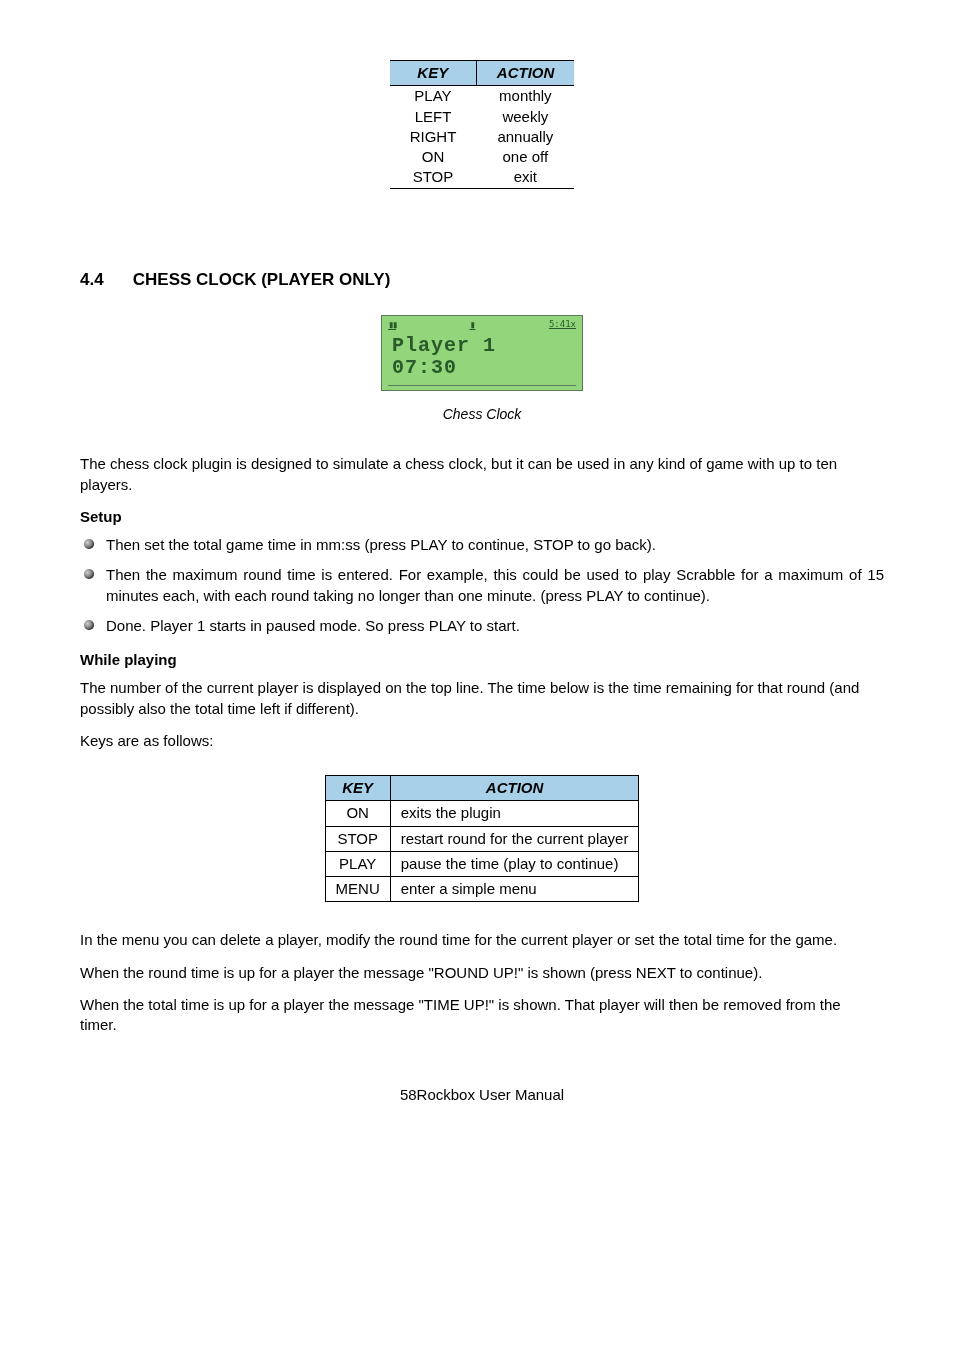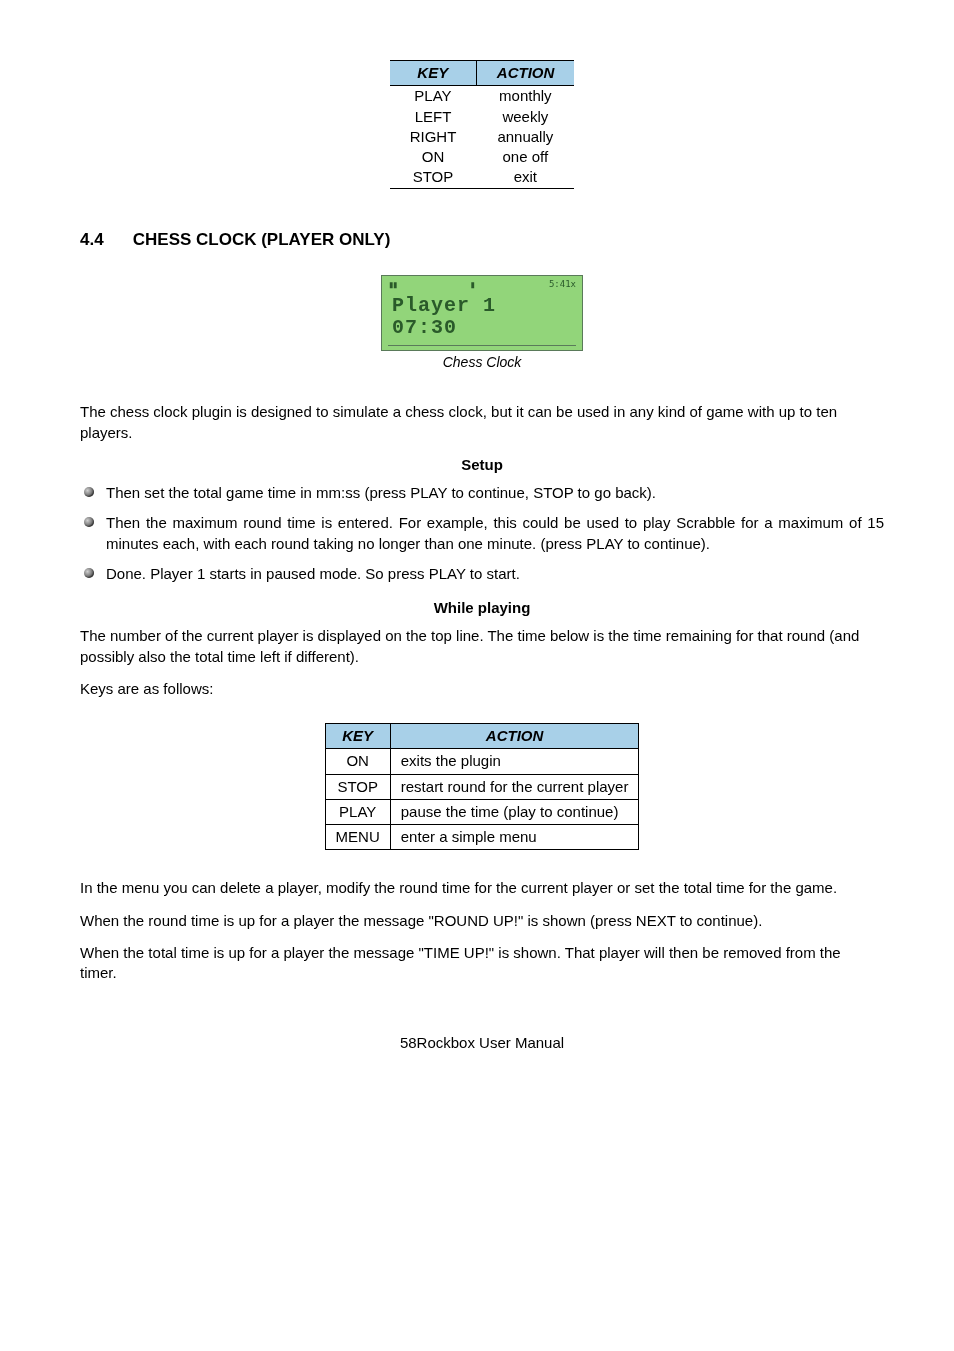--- a/index.html
+++ b/index.html
@@ -37,21 +37,21 @@
     padding: 0 20px;
     text-align: center;
   }
   table.key-action-1 td.col-key { text-align: center; }
   table.key-action-1 tr:last-child td { border-bottom: 1px solid #000; }
   h2.section {
     font-size: 17px;
     font-weight: bold;
     margin: 0 0 24px 0;
   }
-  h2.section .num { display:inline-block; width: 48px; }
+  h2.section .num { display:inline-block; width: 48px; margin-top: 40px; }
   .figure-wrap {
     display: flex;
     flex-direction: column;
     align-items: center;
     margin-bottom: 30px;
   }
   .chess-fig {
     width: 202px;
     height: 76px;
     border: 1px solid #5a7a5a;
@@ -59,43 +59,44 @@
     position: relative;
     box-sizing: border-box;
   }
   .chess-fig .topbar {
     position:absolute; top:2px; left:0; right:0; height:12px;
     display:flex; justify-content:space-between; align-items:center;
     padding: 0 6px;
     color:#2a5a2a;
     font-family: monospace;
     font-size:10px;
+    text-decoration:underline;
   }
   .chess-fig .topbar .tl::before { content:"▮▮"; letter-spacing:-2px; }
   .chess-fig .topbar .tc::before { content:"▮"; }
   .chess-fig .topbar .tr { font-size:9px; }
   .chess-fig .line {
     position:absolute;
     left:10px;
     font-family: "Courier New", monospace;
     font-size:20px;
     font-weight:bold;
     color:#2a5a2a;
     letter-spacing:1px;
   }
   .chess-fig .l1 { top:16px; }
   .chess-fig .l2 { top:38px; }
   .chess-fig .baseline { position:absolute; bottom:4px; left:6px; right:6px; border-top:1px solid #5a7a5a; }
   .caption {
     font-style: italic;
     font-size: 14px;
-    margin-top: 2px;
+    margin-top: 14px;
   }
   p { margin: 0 15px 12px 0; }
-  .subhead { font-weight: bold; margin: 6px 0 8px 0; text-align: center; }
+  .subhead { font-weight: bold; margin: 6px 0 8px 0; }
   ul.bullets { list-style:none; padding:0; margin:0 0 14px 0; }
   ul.bullets li {
     position: relative;
     padding-left: 26px;
     margin-bottom: 10px;
     text-align: justify;
   }
   ul.bullets li::before {
     content:"";
     position:absolute;

